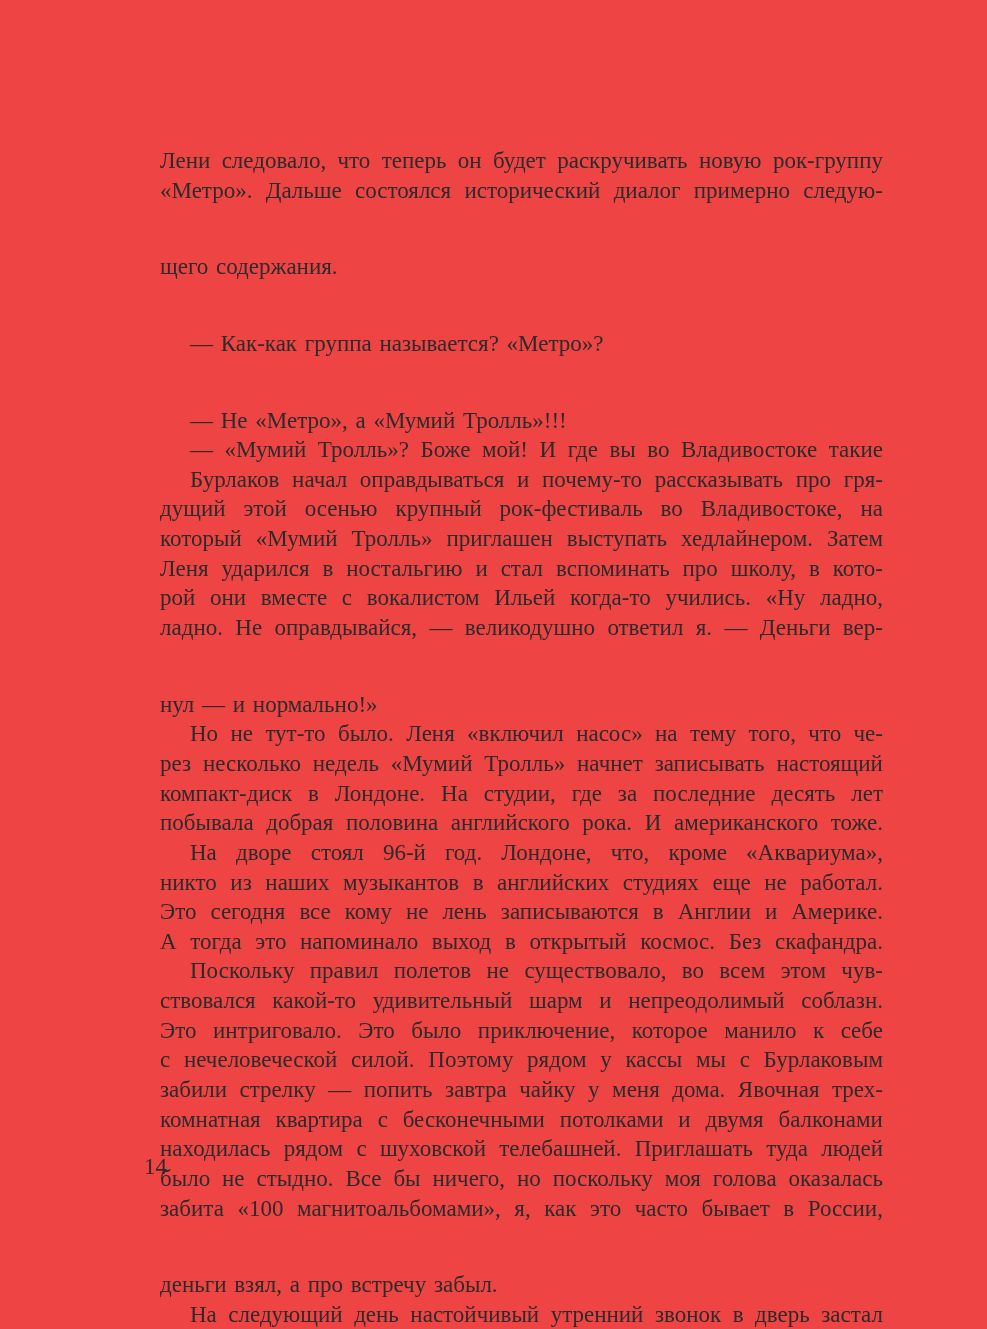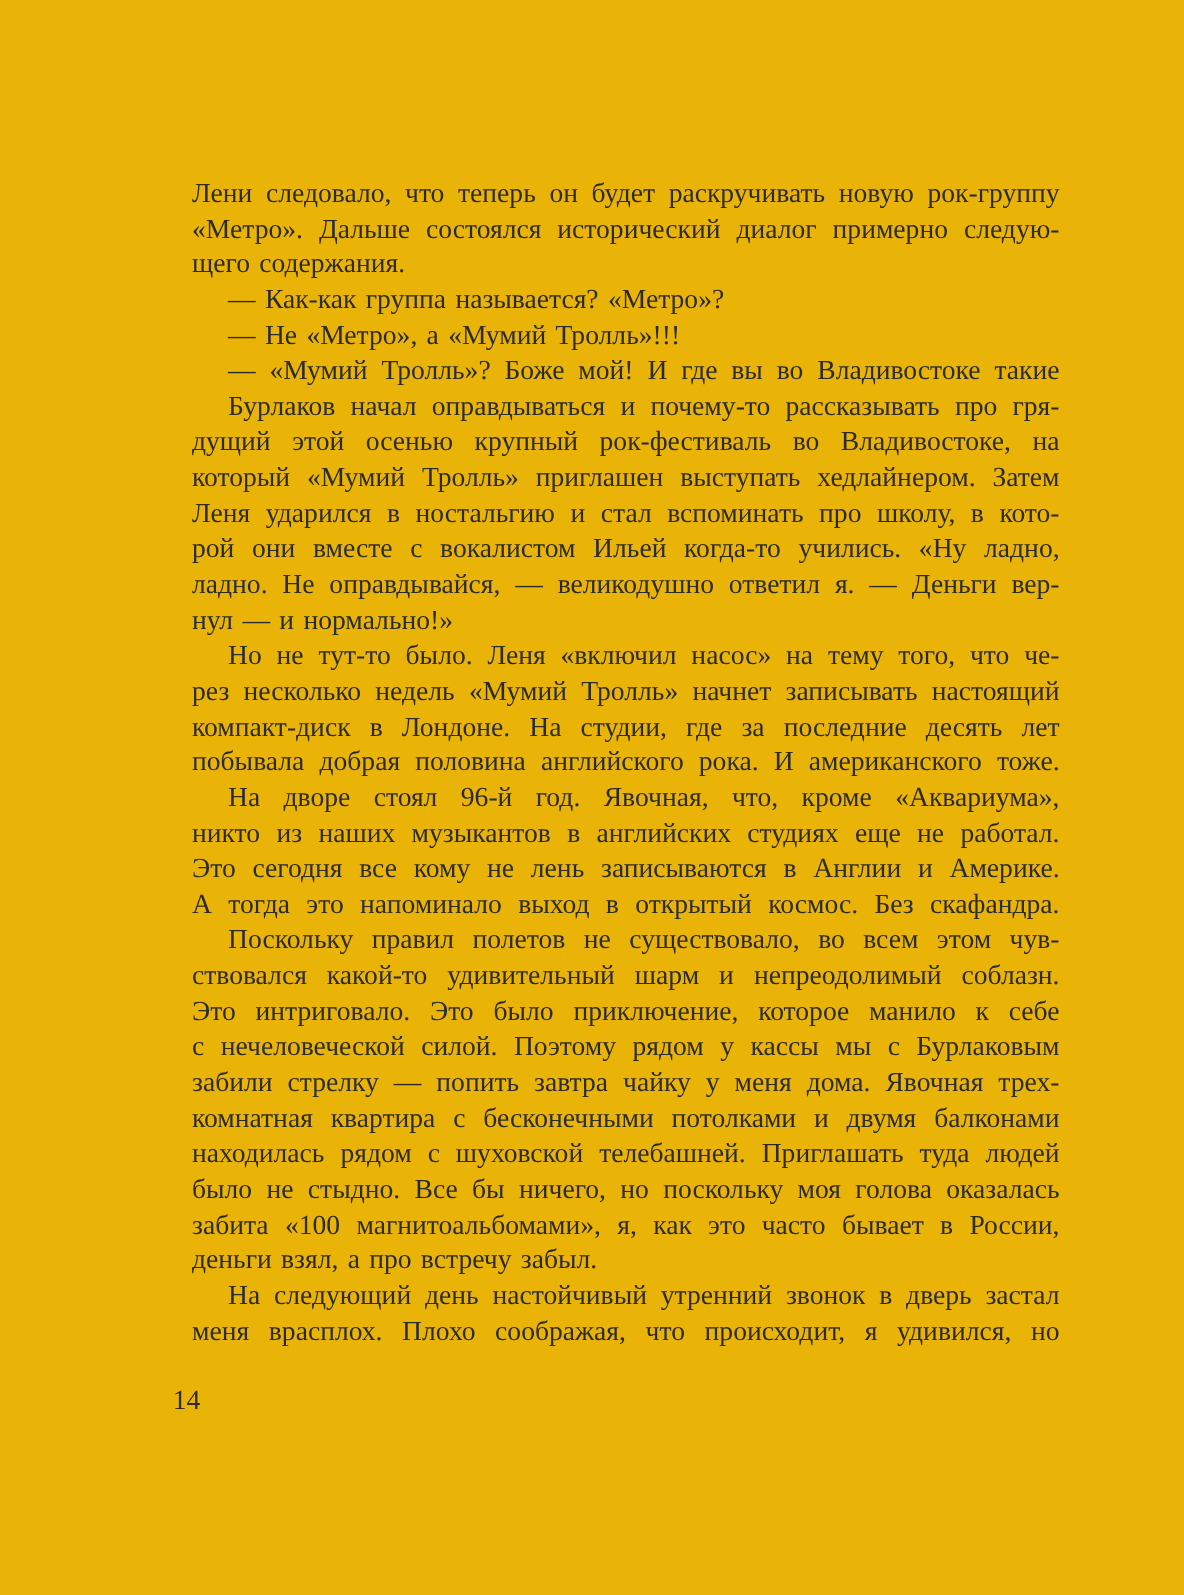--- a/index.html
+++ b/index.html
@@ -7,21 +7,21 @@
     padding: 0;
     width: 987px;
     height: 1329px;
     background: #ffffff;
     overflow: hidden;
   }
   .page {
     position: relative;
     width: 987px;
     height: 1329px;
-    background: #eab308;
+    background: #ef4444;
     font-family: "Liberation Serif", serif;
     color: #2b2b2b;
   }
   .text-block {
     position: absolute;
     left: 160px;
     top: 146px;
     width: 723px;
     font-size: 23px;
   }
@@ -35,20 +35,21 @@
     display: flex;
     justify-content: space-between;
   }
   .j span {
     display: block;
     white-space: pre;
   }
   
   .l {
     word-spacing: 2px;
+    margin-top: 47px;
   }
   
   .ind {
     padding-left: 30px;
   }
   .folio {
     position: absolute;
     left: 144px;
     top: 1152px;
     font-size: 23px;
@@ -209,21 +210,21 @@
         <span>И</span>
         <span>американского</span>
         <span>тоже.</span>
       </div>
     <div class="line j ind">
         <span>На</span>
         <span>дворе</span>
         <span>стоял</span>
         <span>96-й</span>
         <span>год.</span>
-        <span>Явочная,</span>
+        <span>Лондоне,</span>
         <span>что,</span>
         <span>кроме</span>
         <span>«Аквариума»,</span>
       </div>
     <div class="line j">
         <span>никто</span>
         <span>из</span>
         <span>наших</span>
         <span>музыкантов</span>
         <span>в</span>

